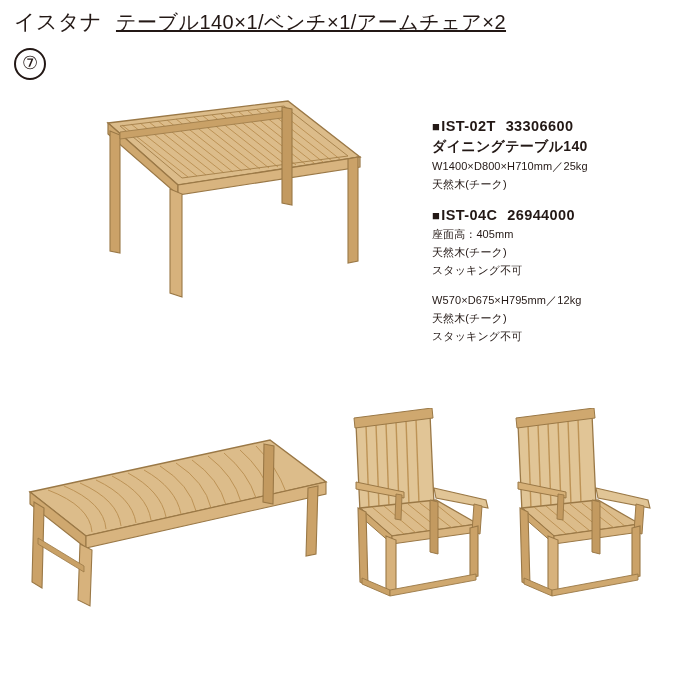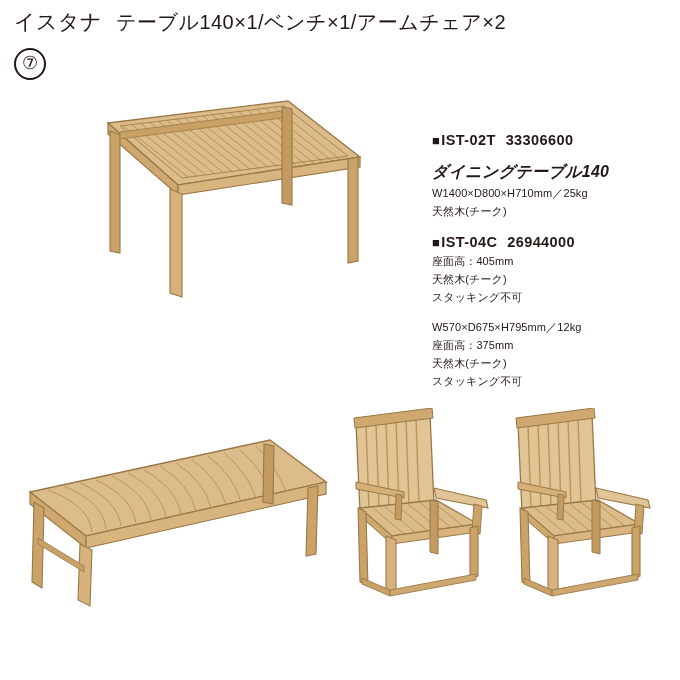--- a/index.html
+++ b/index.html
@@ -28,66 +28,66 @@
     top: 8px;
     font-size: 21px;
     letter-spacing: 0.5px;
     white-space: nowrap;
   }
   .header .lead {
     font-size: 21px;
   }
   .header .spec {
     font-size: 20px;
+    text-decoration: underline;
   }
   .circle-num {
     position: absolute;
     left: 14px;
     top: 48px;
     width: 28px;
     height: 28px;
     border: 2px solid #231815;
     border-radius: 50%;
     font-size: 18px;
     line-height: 27px;
     text-align: center;
     font-family: "Liberation Sans", sans-serif;
   }
 
   
   .spec-col {
     position: absolute;
     left: 432px;
-    top: 132px;
+    top: 118px;
     width: 242px;
   }
   .spec-block {
     margin-bottom: 16px;
   }
   .spec-code {
     font-size: 14.5px;
     font-weight: bold;
     letter-spacing: 0.4px;
     white-space: nowrap;
   }
   .spec-code .sq {
     font-size: 13px;
     margin-right: 1px;
   }
   .spec-code .gap {
     display: inline-block;
     width: 10px;
   }
   .spec-name {
-    font-size: 16px;
+    font-size: 14px;
     font-weight: bold;
-    margin-top: 14px;
+    margin-top: 4px;
     letter-spacing: 0.3px;
     white-space: nowrap;
-    font-style: italic;
   }
   .spec-line {
     font-size: 11px;
     line-height: 14px;
     margin-top: 4px;
     letter-spacing: 0.1px;
   }
   .spec-line.first {
     margin-top: 3px;
   }
@@ -131,21 +131,20 @@
       <div class="spec-code">
         <span class="sq">■</span><span>IST-04C</span><span class="gap"></span><span>26944000</span>
       </div>
       <div class="spec-line">座面高：405mm</div>
       <div class="spec-line">天然木(チーク)</div>
       <div class="spec-line">スタッキング不可</div>
     </div>
 
     <div class="spec-block">
       <div class="spec-line first">W570×D675×H795mm／12kg</div>
-      <div class="spec-line">座面高：375mm</div>
       <div class="spec-line">天然木(チーク)</div>
       <div class="spec-line">スタッキング不可</div>
     </div>
 
   </div>
 
   <div class="illus" id="table-illus">
     <svg width="340" height="220" viewBox="0 0 340 220" xmlns="http://www.w3.org/2000/svg">
 
       <polygon points="78,38 258,16 330,72 148,100" fill="#dcbc8a" stroke="#9a7846" stroke-width="1.4"></polygon>

